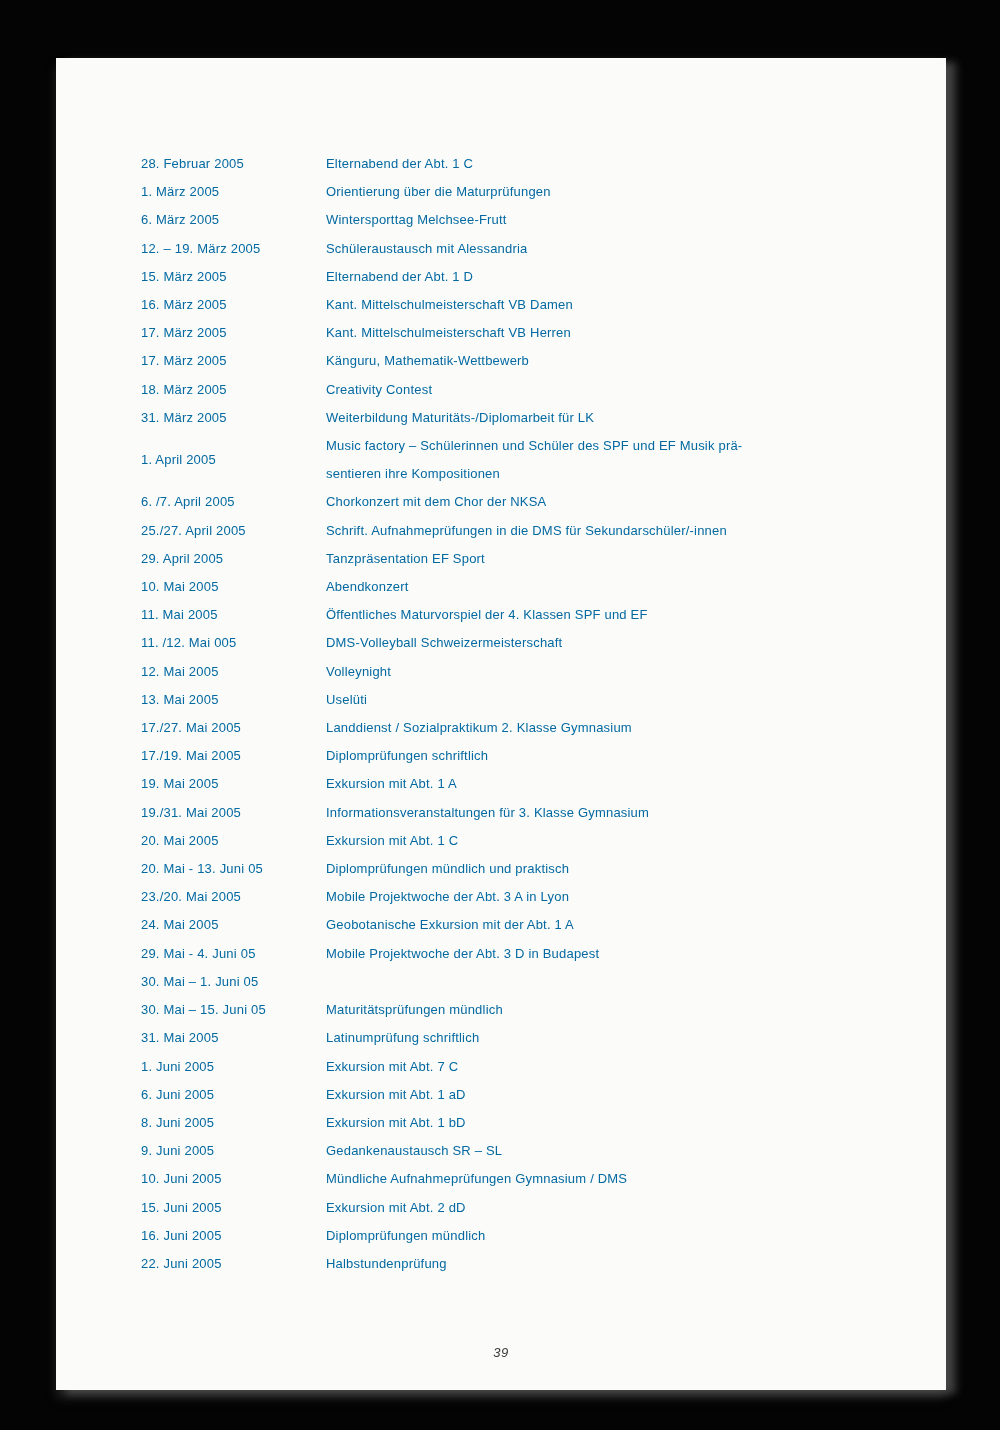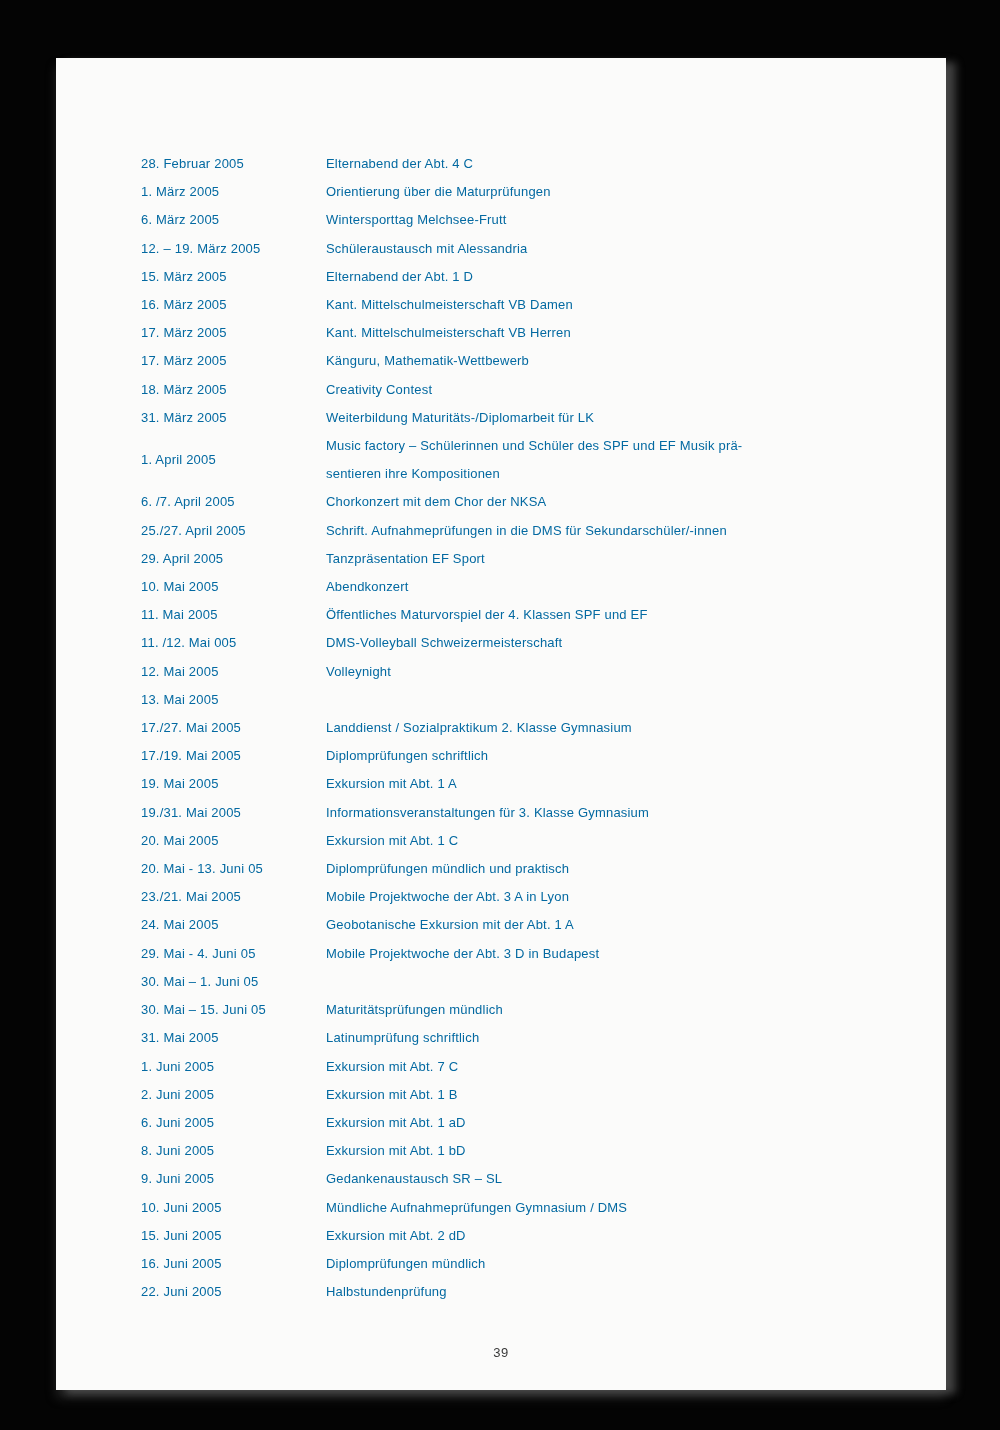--- a/index.html
+++ b/index.html
@@ -51,31 +51,32 @@
   }
   .page-number {
     position: absolute;
     left: 0;
     right: 0;
     bottom: 30px;
     text-align: center;
     font-size: 13px;
     color: #3a3a3a;
     letter-spacing: 0.5px;
+    font-style: italic;
   }
 </style>
 </head>
 <body>
 
 <div class="scan-surround">
   <div class="paper">
     <div class="content">
         <div class="row">
           <span class="date">28. Februar 2005</span>
-          <span class="event">Elternabend der Abt. 4 C</span>
+          <span class="event">Elternabend der Abt. 1 C</span>
         </div>
         <div class="row">
           <span class="date">1. März 2005</span>
           <span class="event">Orientierung über die Maturprüfungen</span>
         </div>
         <div class="row">
           <span class="date">6. März 2005</span>
           <span class="event">Wintersporttag Melchsee-Frutt</span>
         </div>
         <div class="row">
@@ -134,20 +135,21 @@
         <div class="row">
           <span class="date">11. /12. Mai  005</span>
           <span class="event">DMS-Volleyball Schweizermeisterschaft</span>
         </div>
         <div class="row">
           <span class="date">12. Mai 2005</span>
           <span class="event">Volleynight</span>
         </div>
         <div class="row">
           <span class="date">13. Mai 2005</span>
+          <span class="event">Uselüti</span>
         </div>
         <div class="row">
           <span class="date">17./27. Mai 2005</span>
           <span class="event">Landdienst / Sozialpraktikum 2. Klasse Gymnasium</span>
         </div>
         <div class="row">
           <span class="date">17./19. Mai 2005</span>
           <span class="event">Diplomprüfungen schriftlich</span>
         </div>
         <div class="row">
@@ -160,21 +162,21 @@
         </div>
         <div class="row">
           <span class="date">20. Mai 2005</span>
           <span class="event">Exkursion mit Abt. 1 C</span>
         </div>
         <div class="row">
           <span class="date">20. Mai - 13. Juni 05</span>
           <span class="event">Diplomprüfungen mündlich und praktisch</span>
         </div>
         <div class="row">
-          <span class="date">23./21. Mai 2005</span>
+          <span class="date">23./20. Mai 2005</span>
           <span class="event">Mobile Projektwoche der Abt. 3 A in Lyon</span>
         </div>
         <div class="row">
           <span class="date">24. Mai 2005</span>
           <span class="event">Geobotanische Exkursion mit der Abt. 1 A</span>
         </div>
         <div class="row">
           <span class="date">29. Mai - 4. Juni 05</span>
           <span class="event">Mobile Projektwoche der Abt. 3 D in Budapest</span>
         </div>
@@ -185,24 +187,20 @@
           <span class="date">30. Mai – 15. Juni 05</span>
           <span class="event">Maturitätsprüfungen mündlich</span>
         </div>
         <div class="row">
           <span class="date">31. Mai 2005</span>
           <span class="event">Latinumprüfung schriftlich</span>
         </div>
         <div class="row">
           <span class="date">1. Juni 2005</span>
           <span class="event">Exkursion mit Abt. 7 C</span>
-        </div>
-        <div class="row">
-          <span class="date">2. Juni 2005</span>
-          <span class="event">Exkursion mit Abt. 1 B</span>
         </div>
         <div class="row">
           <span class="date">6. Juni 2005</span>
           <span class="event">Exkursion mit Abt. 1 aD</span>
         </div>
         <div class="row">
           <span class="date">8. Juni 2005</span>
           <span class="event">Exkursion mit Abt. 1 bD</span>
         </div>
         <div class="row">

